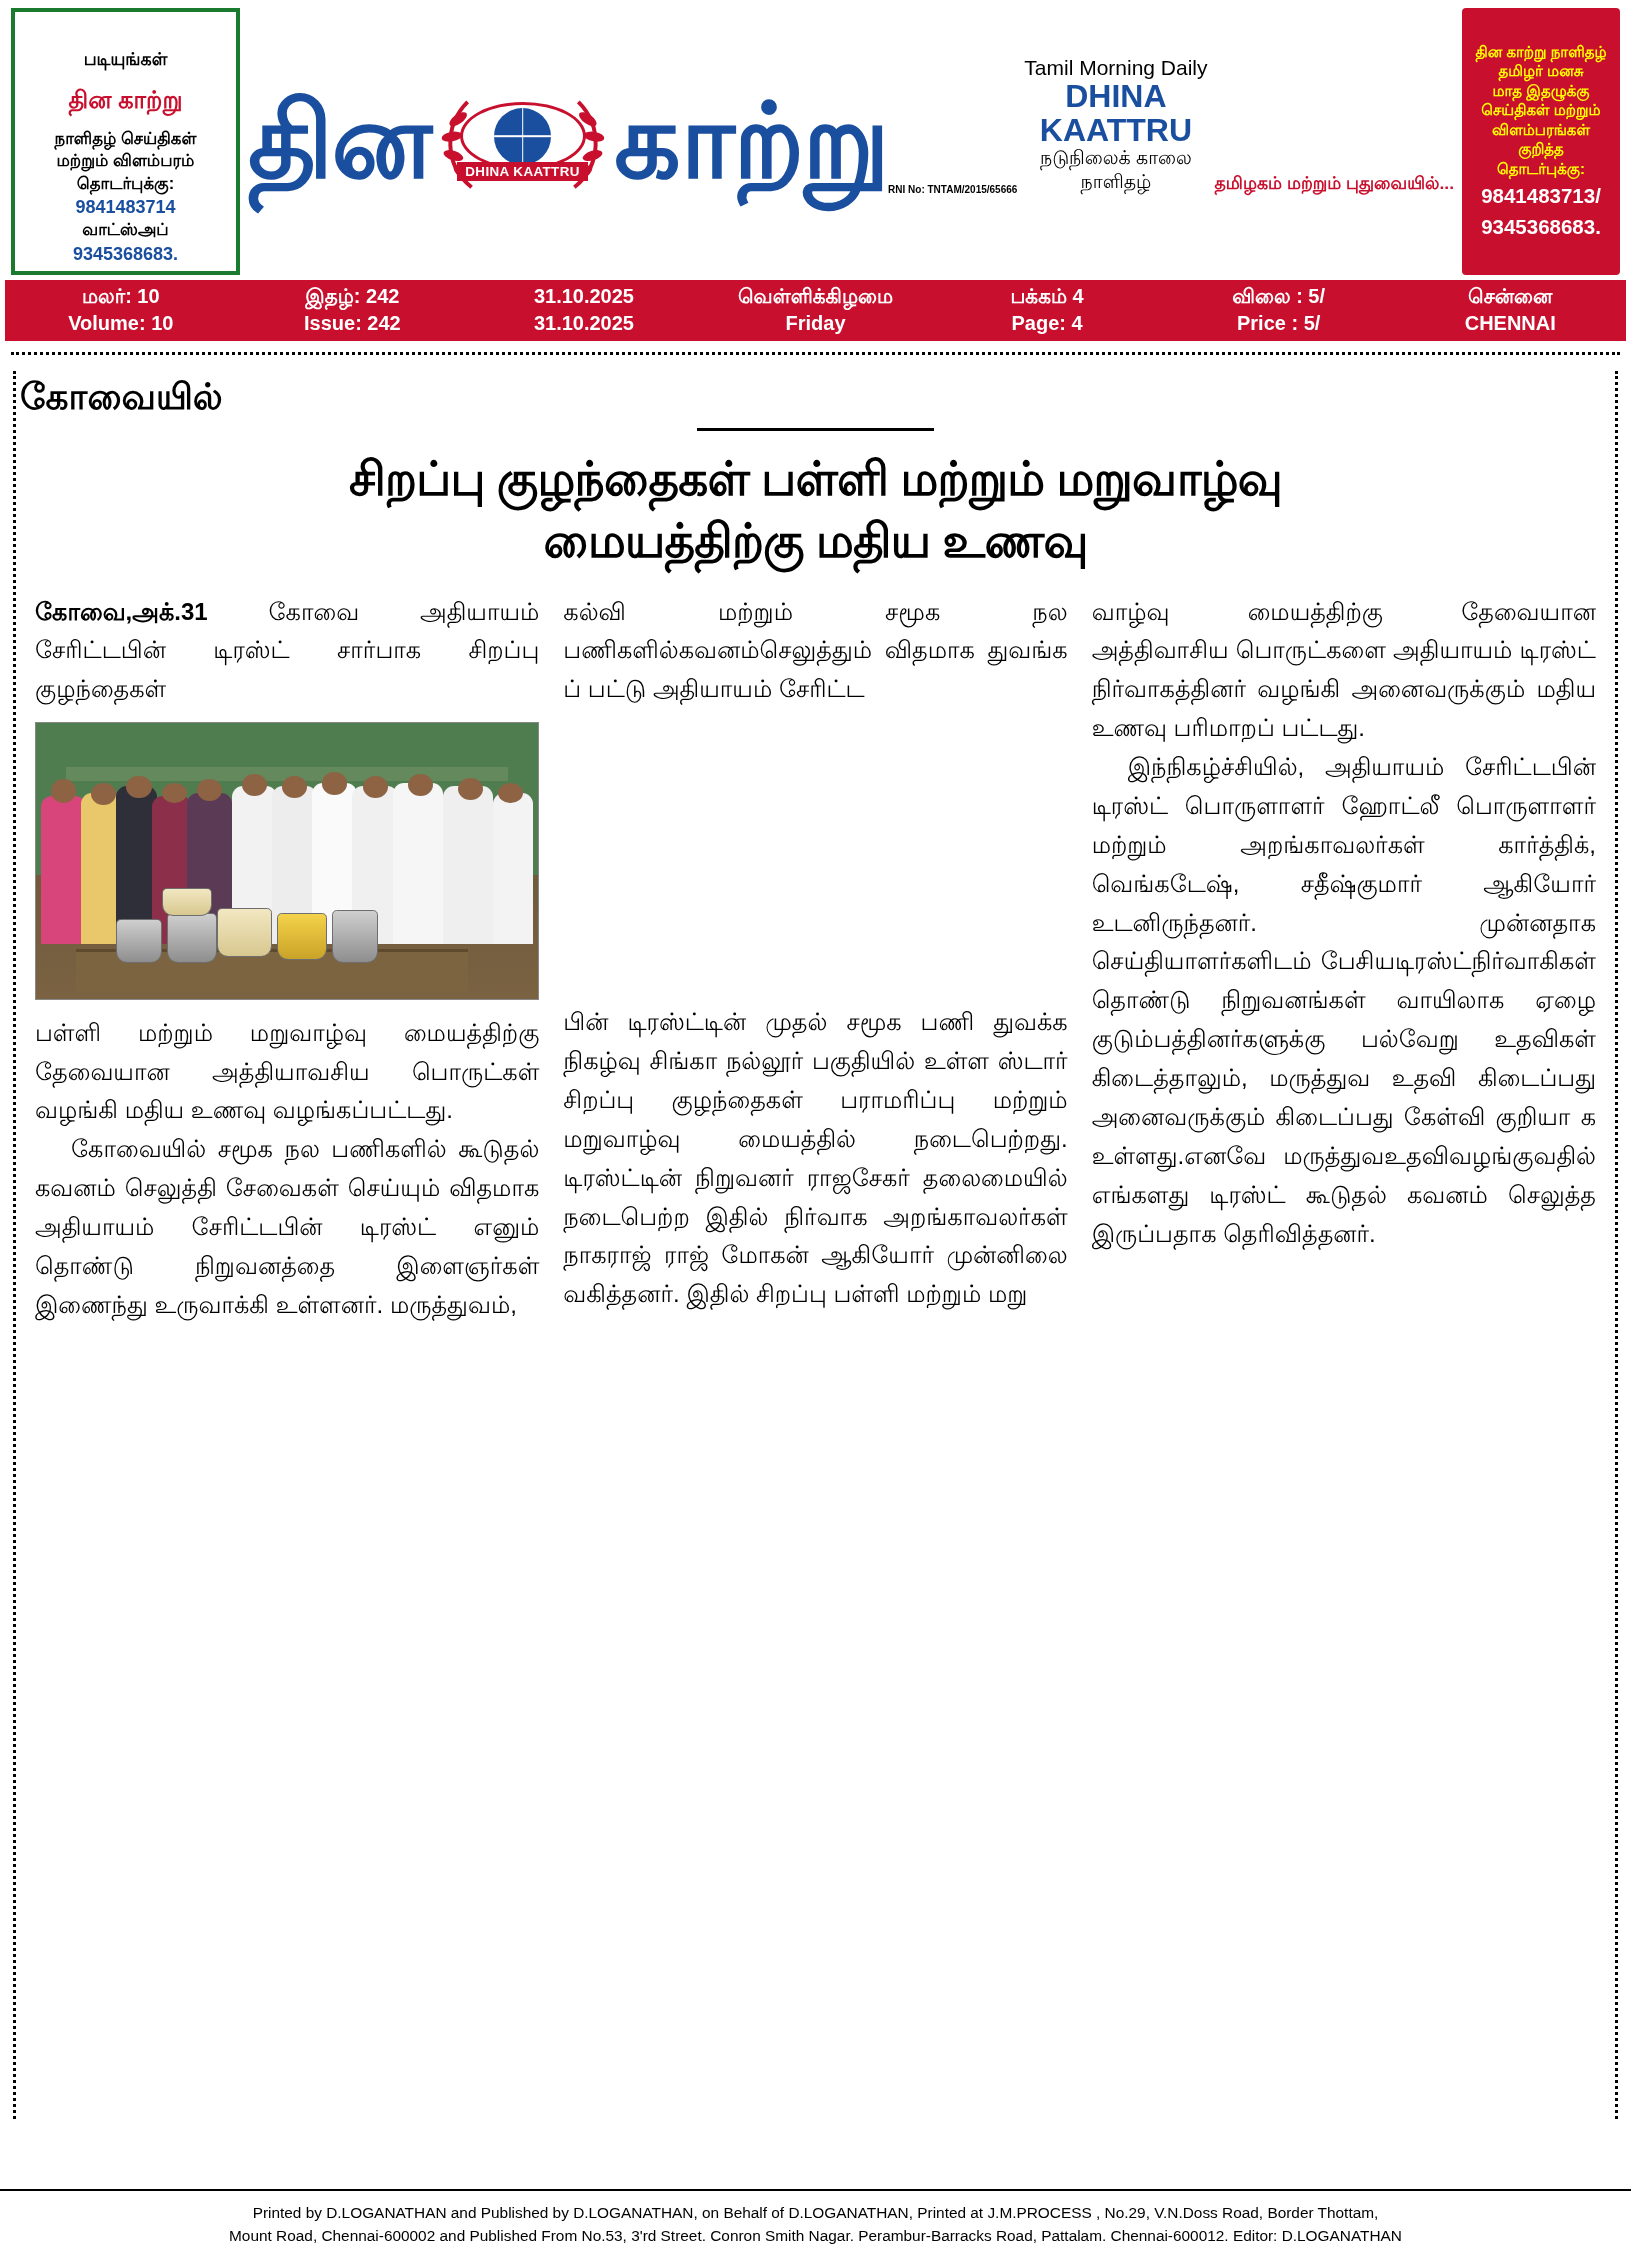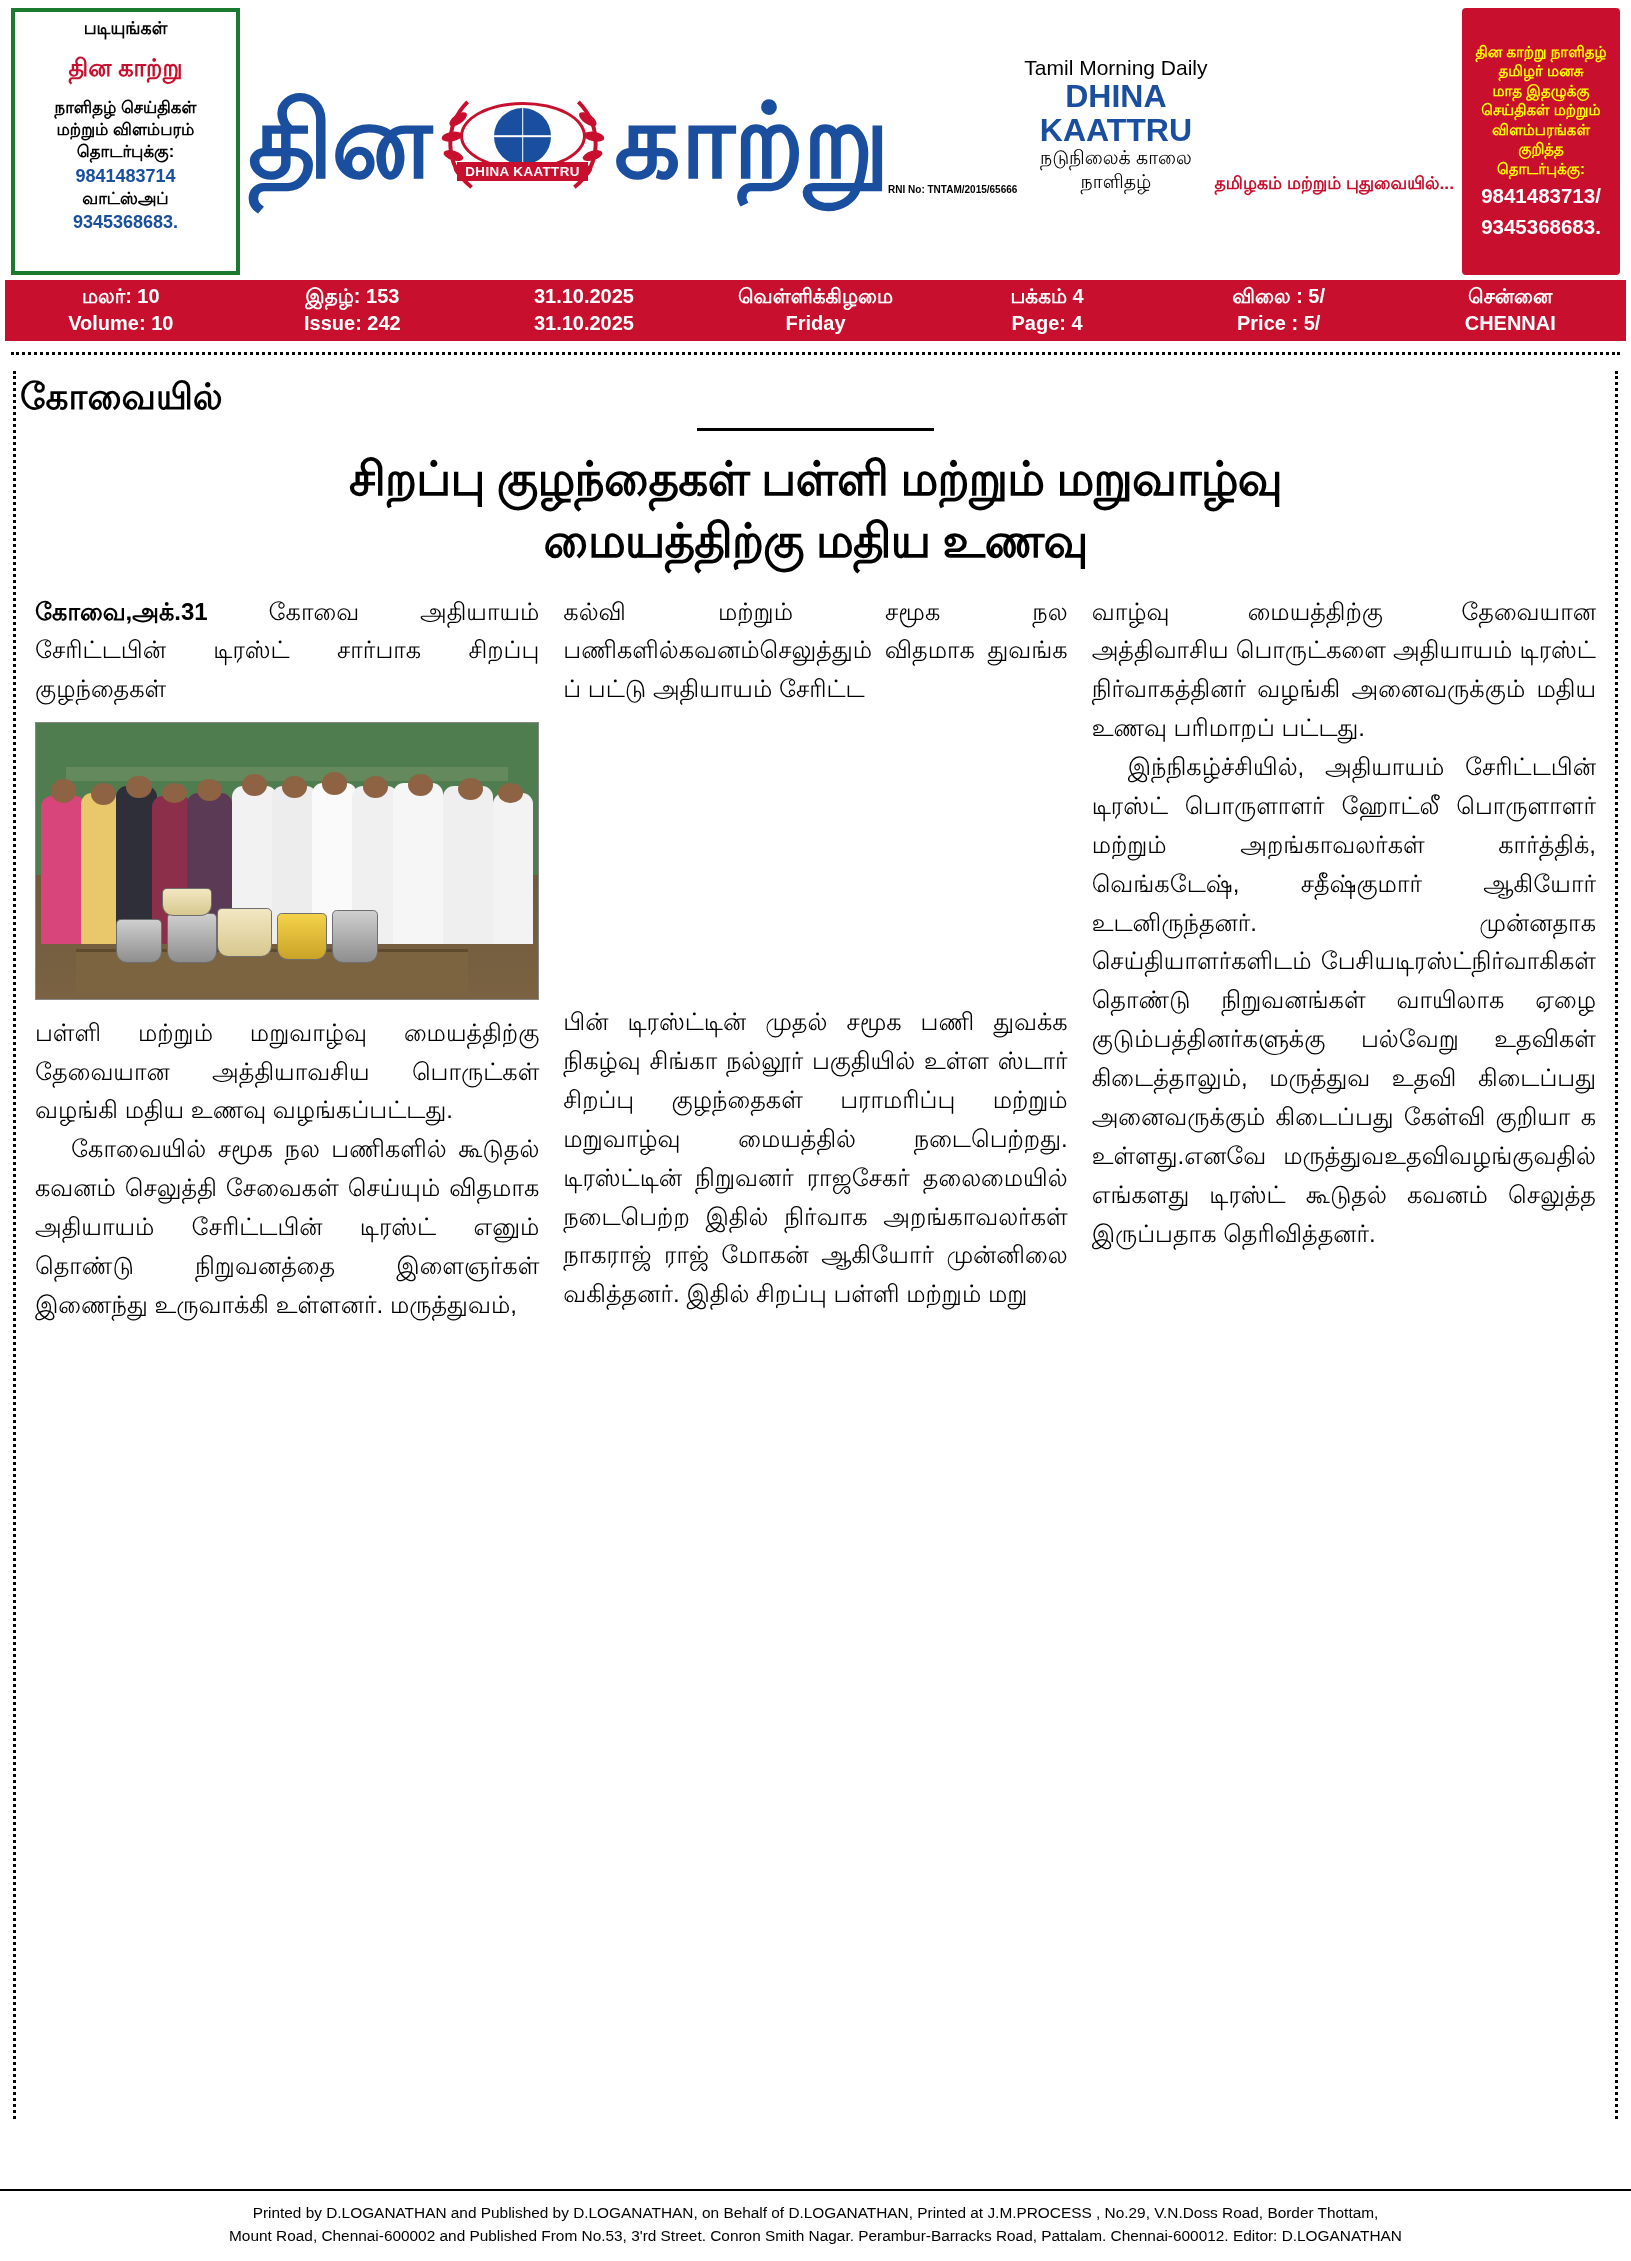--- a/index.html
+++ b/index.html
@@ -22,21 +22,21 @@
   }
 
   .ad-box-left {
     width: 229px;
     border: 4px solid #1a7a2e;
     background: #ffffff;
     text-align: center;
     padding: 4.7px 3.2px;
     display: flex;
     flex-direction: column;
-    justify-content: flex-start;
+    justify-content: flex-end;
     line-height: 1.35;
     flex-shrink: 0;
   }
   .ad-box-left .l1 { font-size: 17.4px; font-weight: bold; color: #000; }
   .ad-box-left .l2 { font-size: 24px; font-weight: bold; color: #c8102e; margin: 12px 0; }
   .ad-box-left .l3 { font-size: 16.6px; font-weight: bold; color: #000; }
   .ad-box-left .l4 { font-size: 16.6px; font-weight: bold; color: #000; }
   .ad-box-left .l5 { font-size: 18px; font-weight: bold; color: #1a4fa0; }
   .ad-box-left .l6 { font-size: 16.6px; font-weight: bold; color: #000; }
   .ad-box-left .l7 { font-size: 18px; font-weight: bold; color: #1a4fa0; }
@@ -334,21 +334,21 @@
     <div>குறித்த</div>
     <div>தொடர்புக்கு:</div>
     <div class="phone">9841483713/</div>
     <div class="phone">9345368683.</div>
   </div>
 </div>
 
 <div class="infobar">
   <div class="row ta">
     <div class="cell">மலர்: 10</div>
-    <div class="cell">இதழ்: 153</div>
+    <div class="cell">இதழ்: 242</div>
     <div class="cell">31.10.2025</div>
     <div class="cell">வெள்ளிக்கிழமை</div>
     <div class="cell">பக்கம் 4</div>
     <div class="cell">விலை : 5/</div>
     <div class="cell">சென்னை</div>
   </div>
   <div class="row en">
     <div class="cell">Volume: 10</div>
     <div class="cell">Issue: 242</div>
     <div class="cell">31.10.2025</div>

